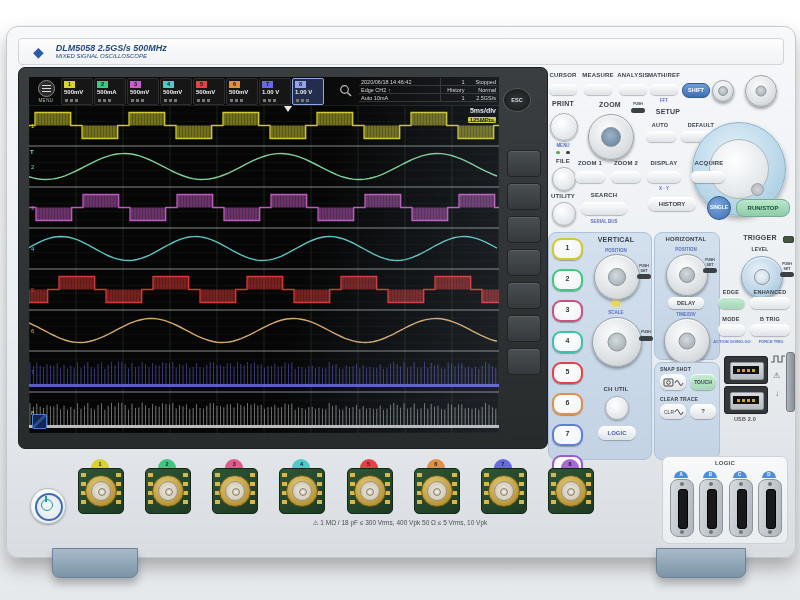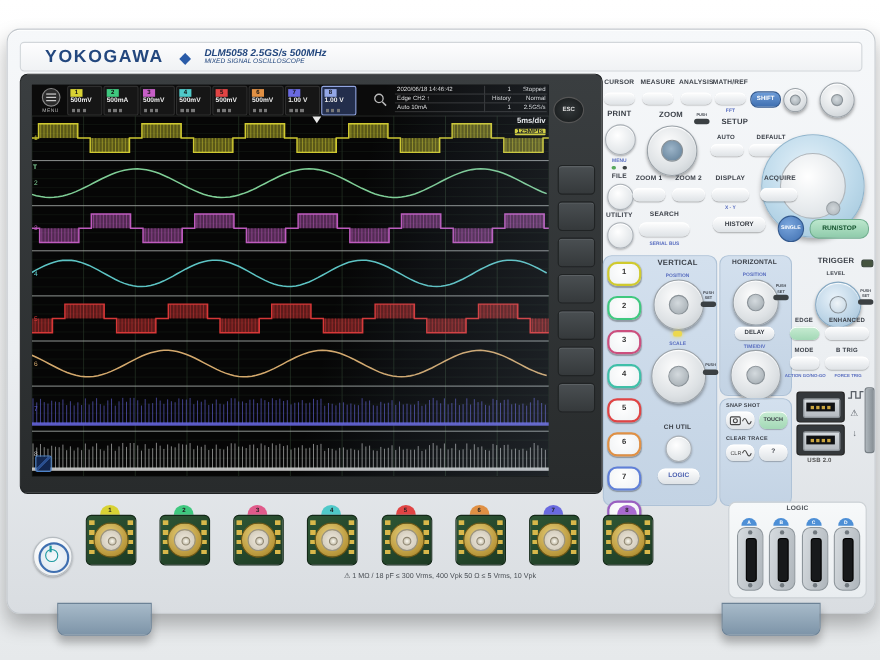--- a/index.html
+++ b/index.html
@@ -136,21 +136,20 @@
   .lscrew{position:absolute;left:9px;width:4px;height:4px;border-radius:50%;background:#6f777d;}
 </style>
 </head>
 <body>
 
 <div class="device"></div>
 <div class="foot" style="left:52px;width:84px;"></div>
 <div class="foot" style="left:656px;width:88px;"></div>
 
 <div class="brand">
-  <span class="logo">YOKOGAWA</span>
   <span class="diamond">◆</span>
   <span class="modelblock">
     <div class="model-l1">DLM5058  2.5GS/s 500MHz</div>
     <div class="model-l2">MIXED SIGNAL OSCILLOSCOPE</div>
   </span>
 </div>
 
 <div class="bezel">
   <div class="screen">
     <div class="topbar"></div>

